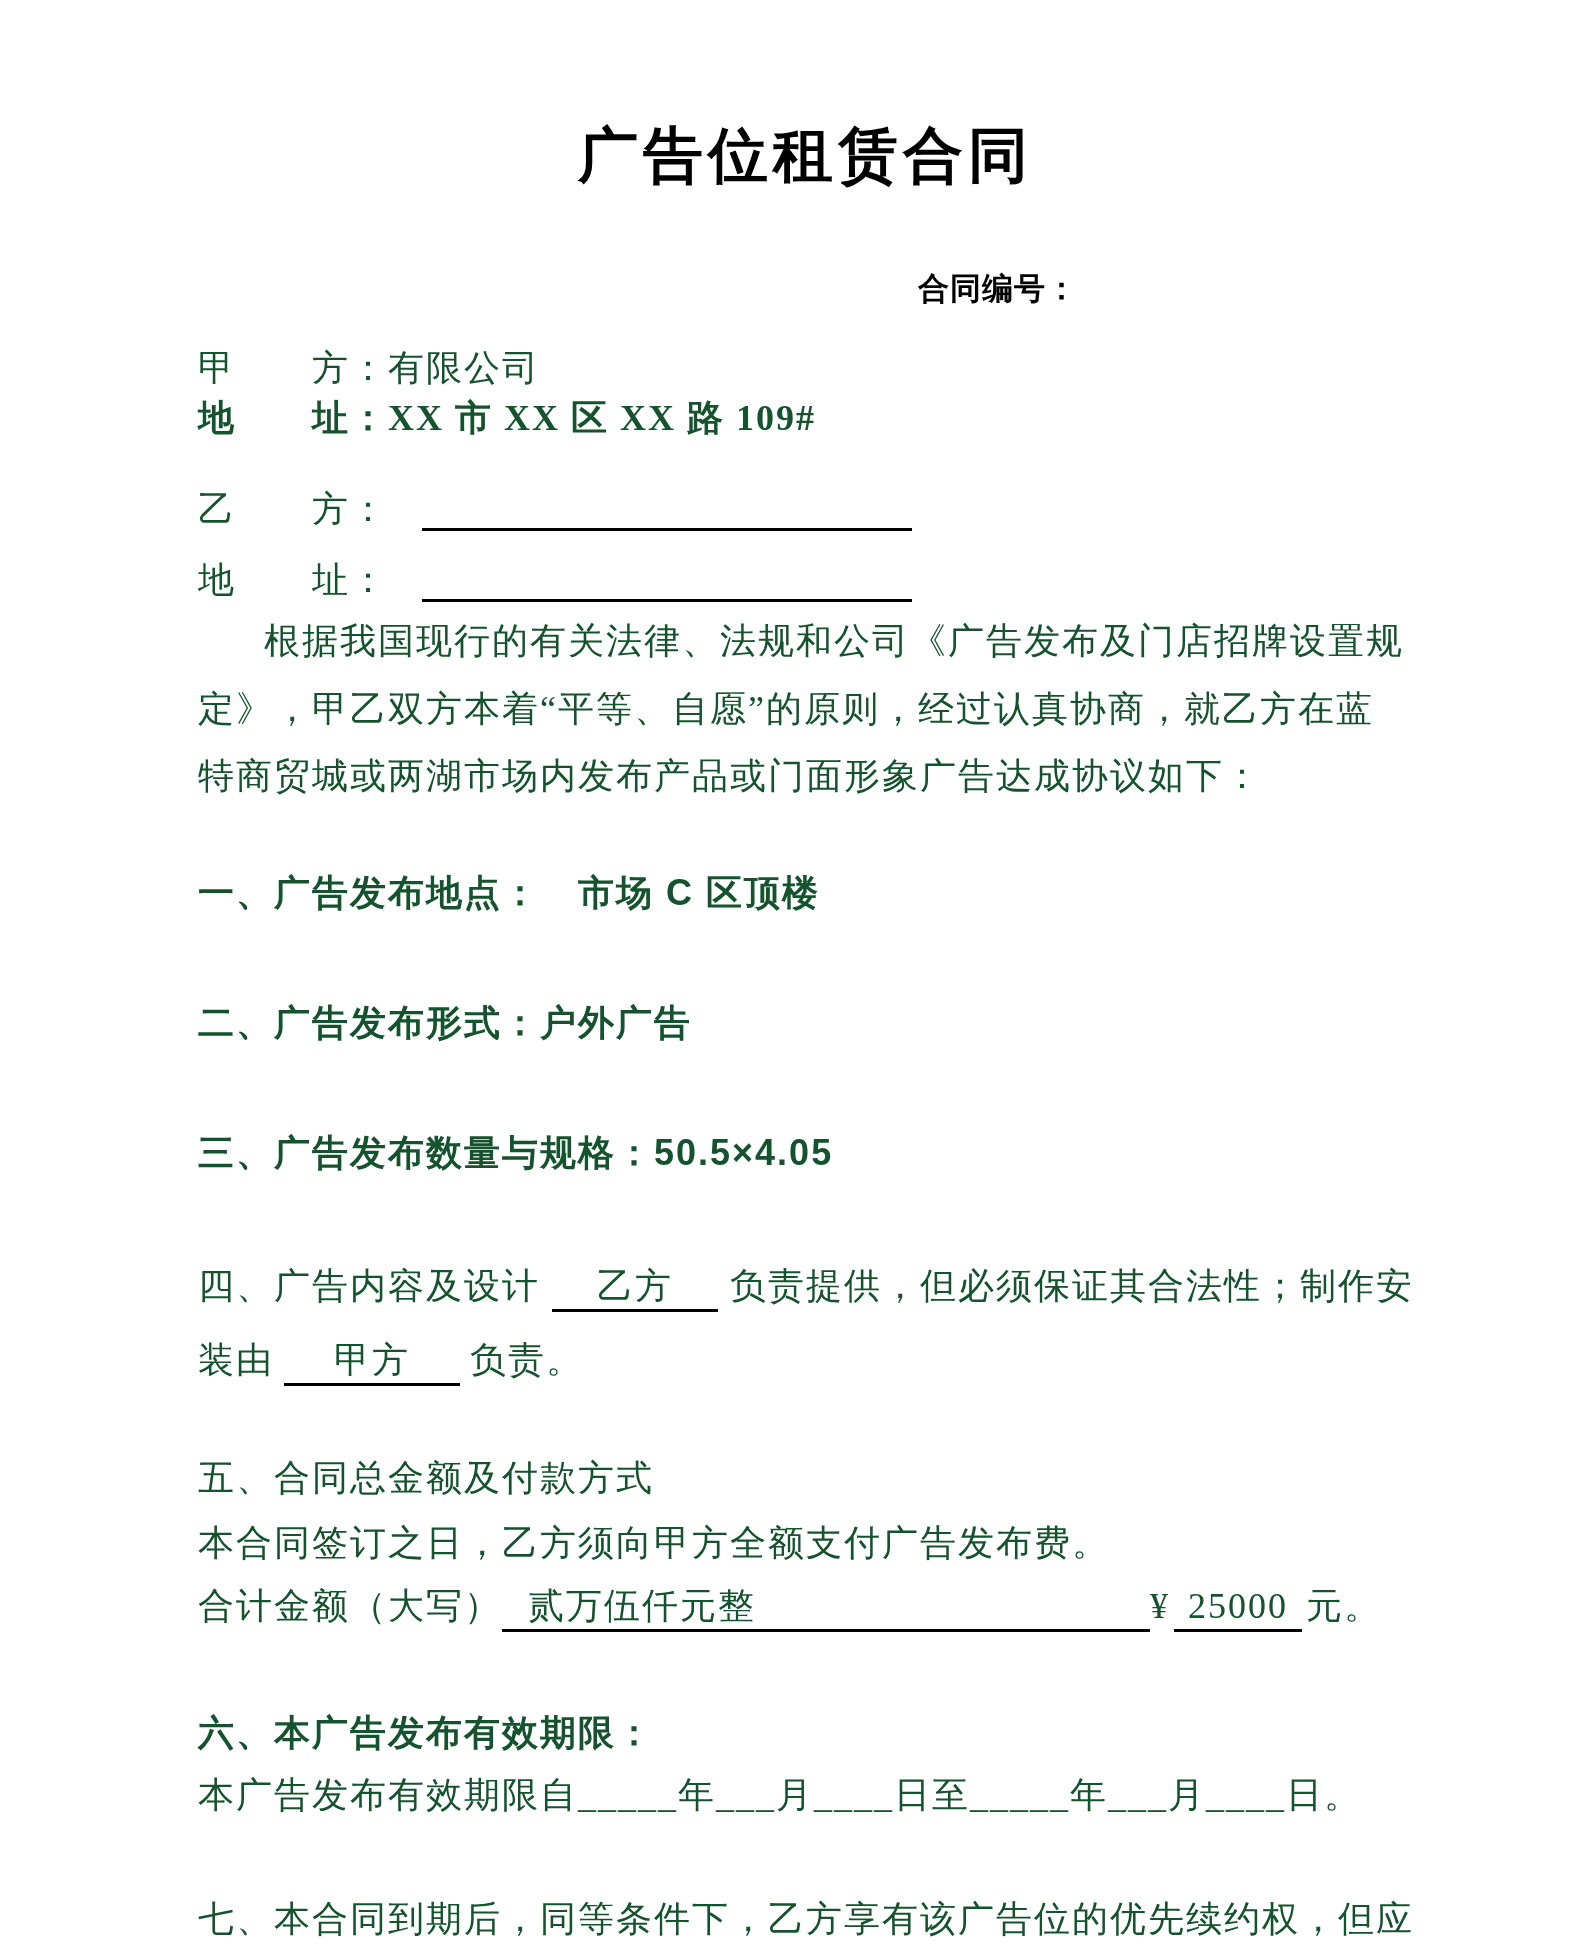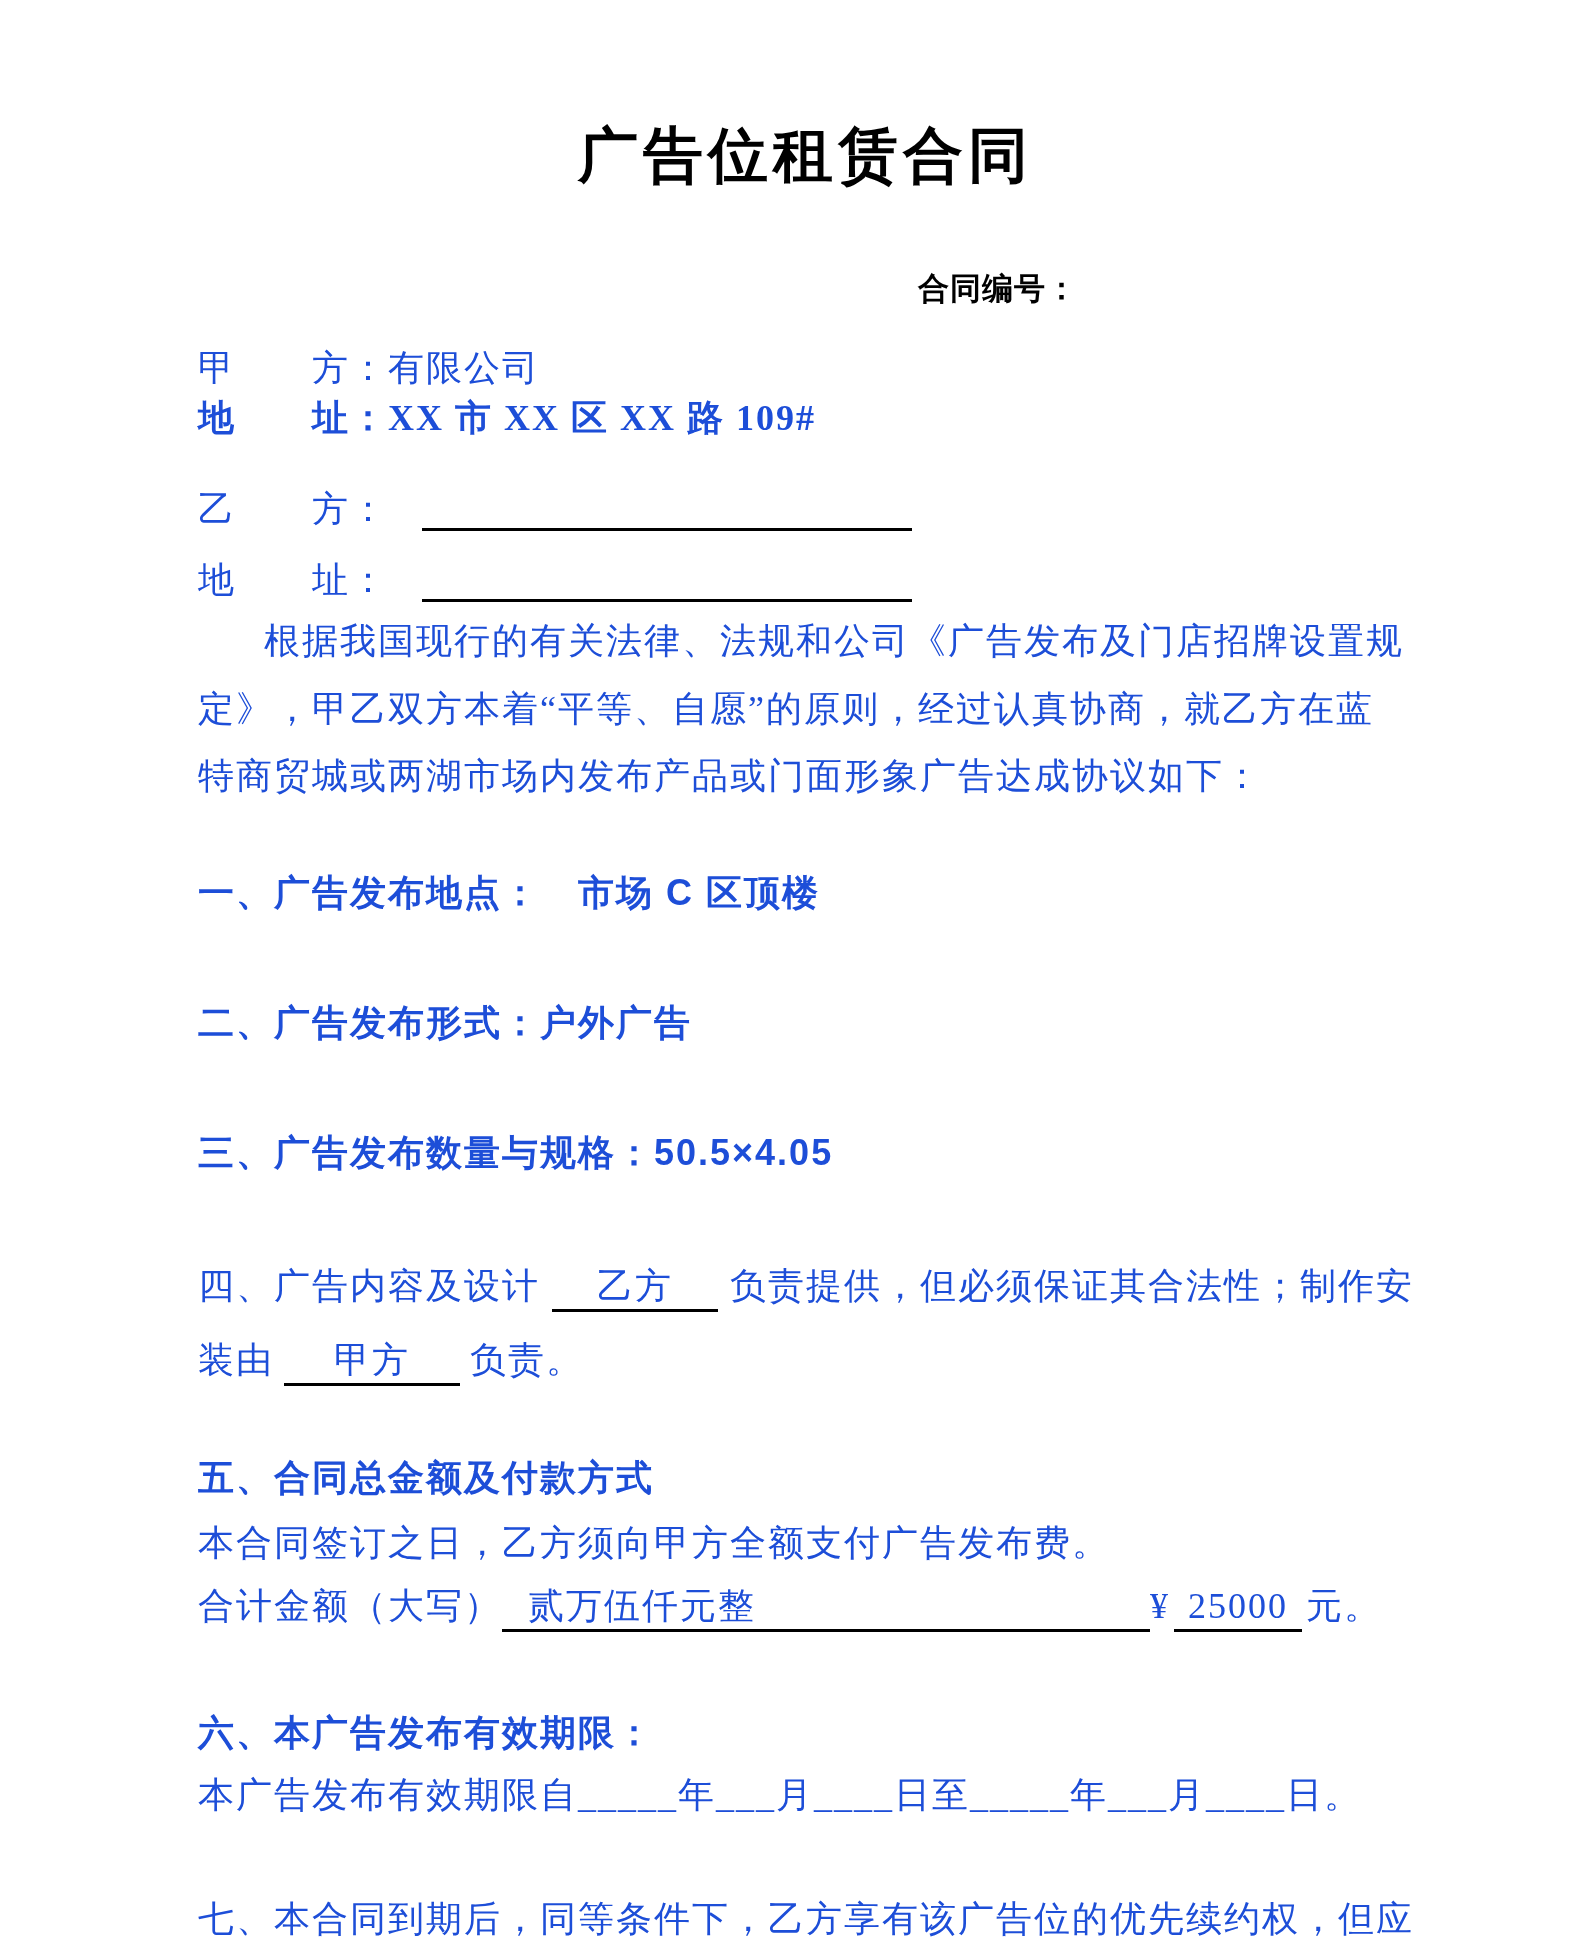--- a/index.html
+++ b/index.html
@@ -12,21 +12,21 @@
     overflow:hidden;
     font-family:"Liberation Serif", serif;
   }
   .line {
     position:absolute;
     left:198px;
     font-size:36px;
     line-height:1.28;
     letter-spacing:2px;
     white-space:nowrap;
-    color:#1d4ed8;
+    color:#14532d;
   }
   .doc-title {
     position:absolute;
     top:116px;
     left:0;
     width:100%;
     text-align:center;
     font-family:"Liberation Sans", sans-serif;
     font-weight:700;
     font-size:60px;
@@ -43,21 +43,21 @@
     font-family:"Liberation Serif", serif;
     white-space:nowrap;
   }
   .heading {
     font-family:"Liberation Sans", sans-serif;
     font-weight:700;
     text-align:center;
   }
   .heading-serif {
     font-family:"Liberation Serif", serif;
-    font-weight:700;
+    font-weight:400;
   }
   .blank {
     display:inline-block;
     border-bottom:3px solid #000000;
     height:40px;
     vertical-align:-10px;
   }
   .blank-party {
     width:490px;
     margin-left:34px;

